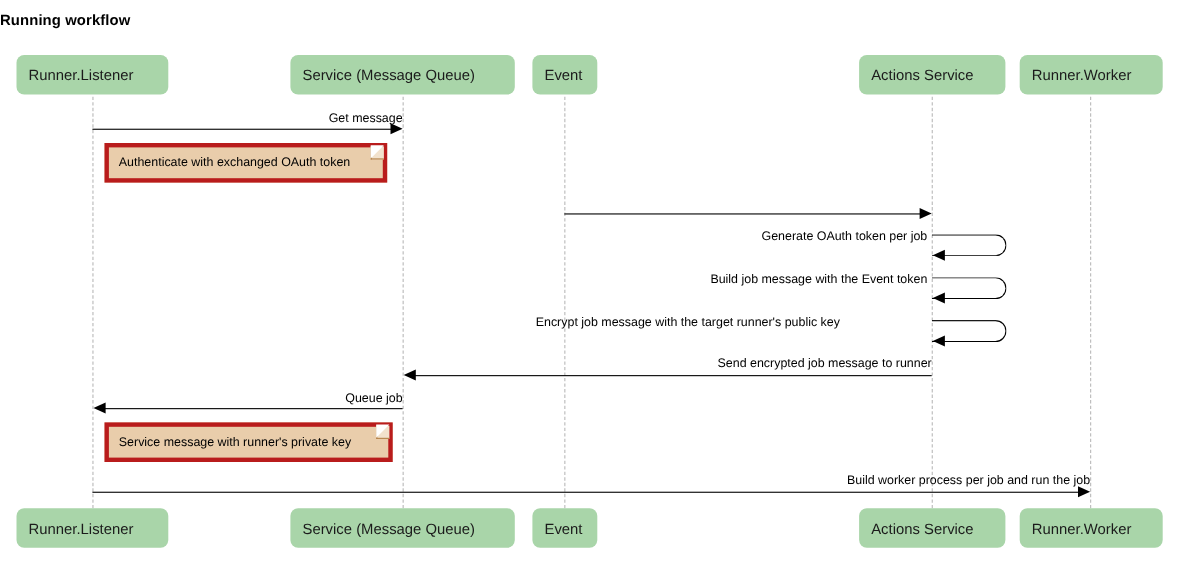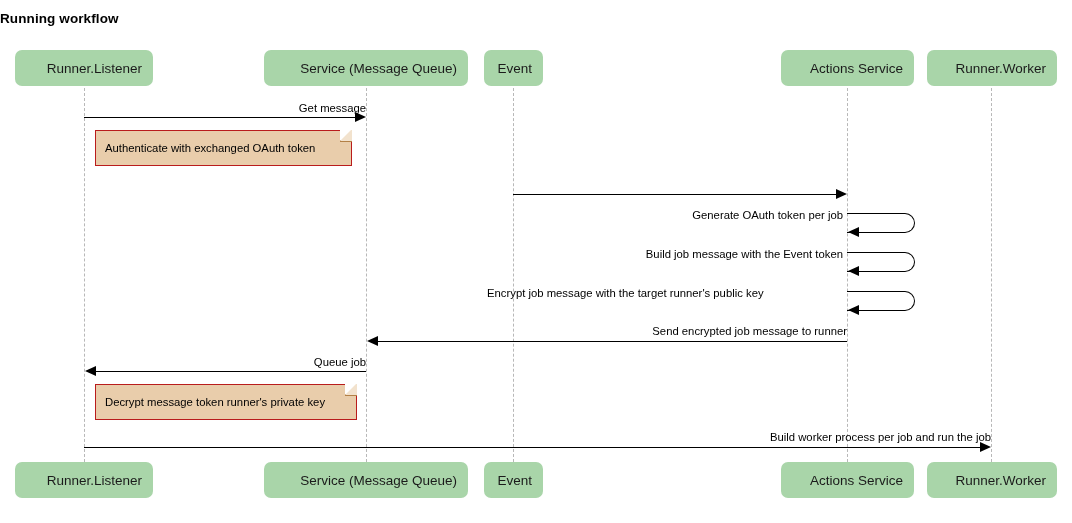--- a/index.html
+++ b/index.html
@@ -30,21 +30,21 @@
     letter-spacing: 0.1px;
   }
   
   .participant {
     position: absolute;
     height: 36px;
     background: #a9d5a9;
     border-radius: 7px;
     display: flex;
     align-items: center;
-    justify-content: flex-end;
+    justify-content: flex-start;
     color: #1b1b1b;
     font-size: 13.5px;
     white-space: nowrap;
     box-sizing: border-box;
     padding: 0 11px;
   }
   
   .lifeline {
     position: absolute;
     width: 0;
@@ -83,21 +83,21 @@
     position: absolute;
     box-sizing: border-box;
     border: 1.6px solid #000000;
     border-left: none;
     border-radius: 0 11px 11px 0;
   }
   
   .note {
     position: absolute;
     background: #e9cdab;
-    border: 1px solid #b91c1c;
+    border: 4px solid #b91c1c;
     box-sizing: border-box;
     display: flex;
     align-items: center;
     font-size: 11.3px;
     color: #000000;
     white-space: nowrap;
     padding-left: 9px;
   }
   .note-fold {
     position: absolute;
@@ -191,21 +191,21 @@
 
   <div class="msg-line" style="left:377px;top:341px;width:470px;"></div>
   <div class="arrowhead left" style="left:367px;top:336px;"></div>
   <div class="msg-label" style="left:367px;top:325px;width:480px;">Send encrypted job message to runner</div>
 
   <div class="msg-line" style="left:95px;top:371px;width:271px;"></div>
   <div class="arrowhead left" style="left:85px;top:366px;"></div>
   <div class="msg-label" style="left:85px;top:356px;width:281px;">Queue job</div>
 
   <div class="note" style="left:95px;top:384px;width:262px;height:36px;">
-    <span>Decrypt message token runner's private key</span>
+    <span>Service message with runner's private key</span>
     <span class="note-fold"></span>
   </div>
 
   <div class="msg-line" style="left:84px;top:447px;width:897px;"></div>
   <div class="arrowhead right" style="left:980px;top:442px;"></div>
   <div class="msg-label" style="left:84px;top:431px;width:907px;">Build worker process per job and run the job</div>
 
 </div>
 
 </body></html>

